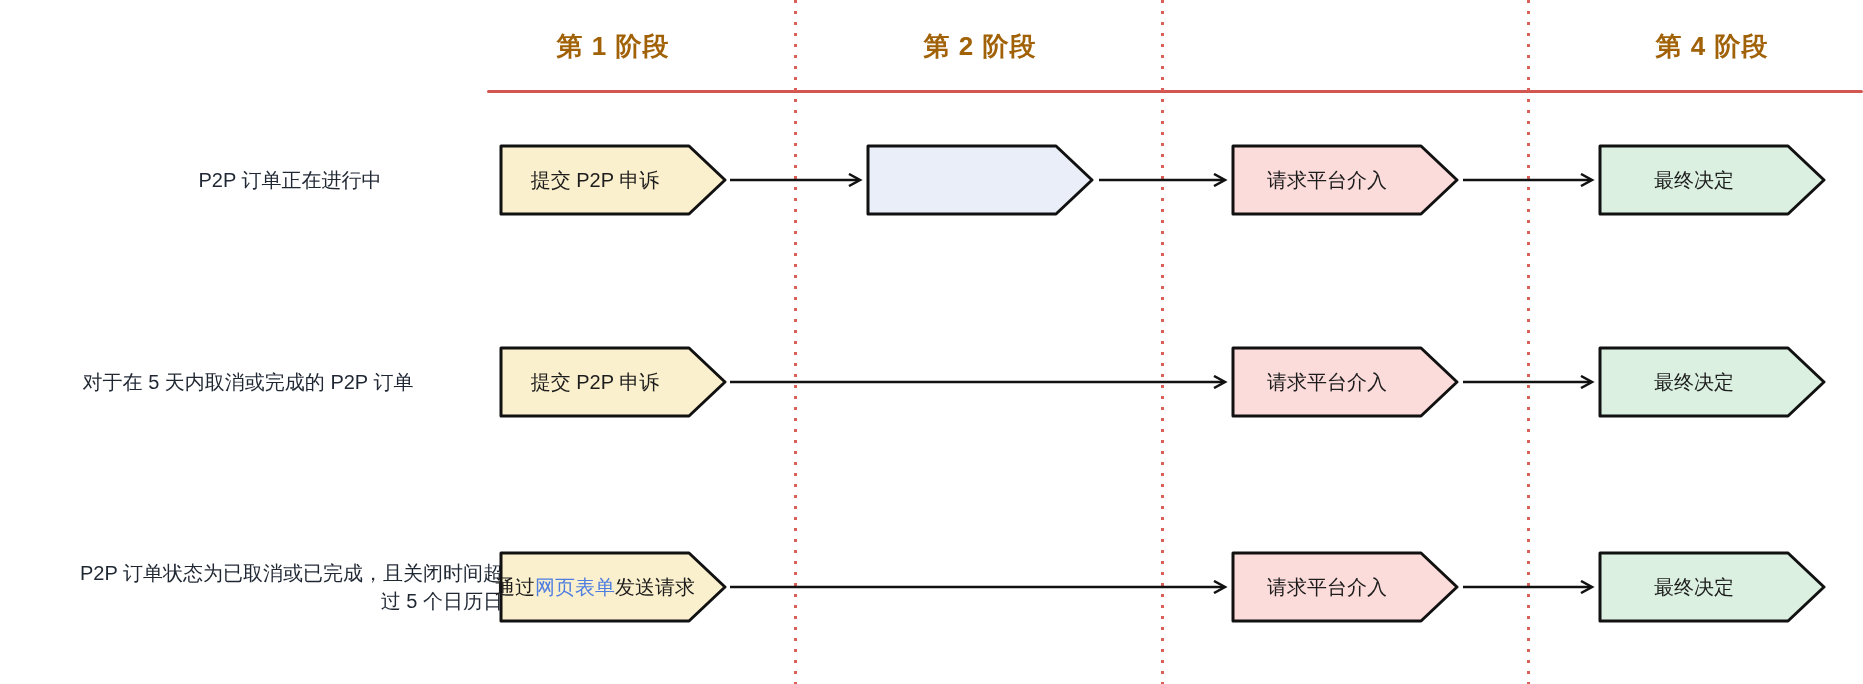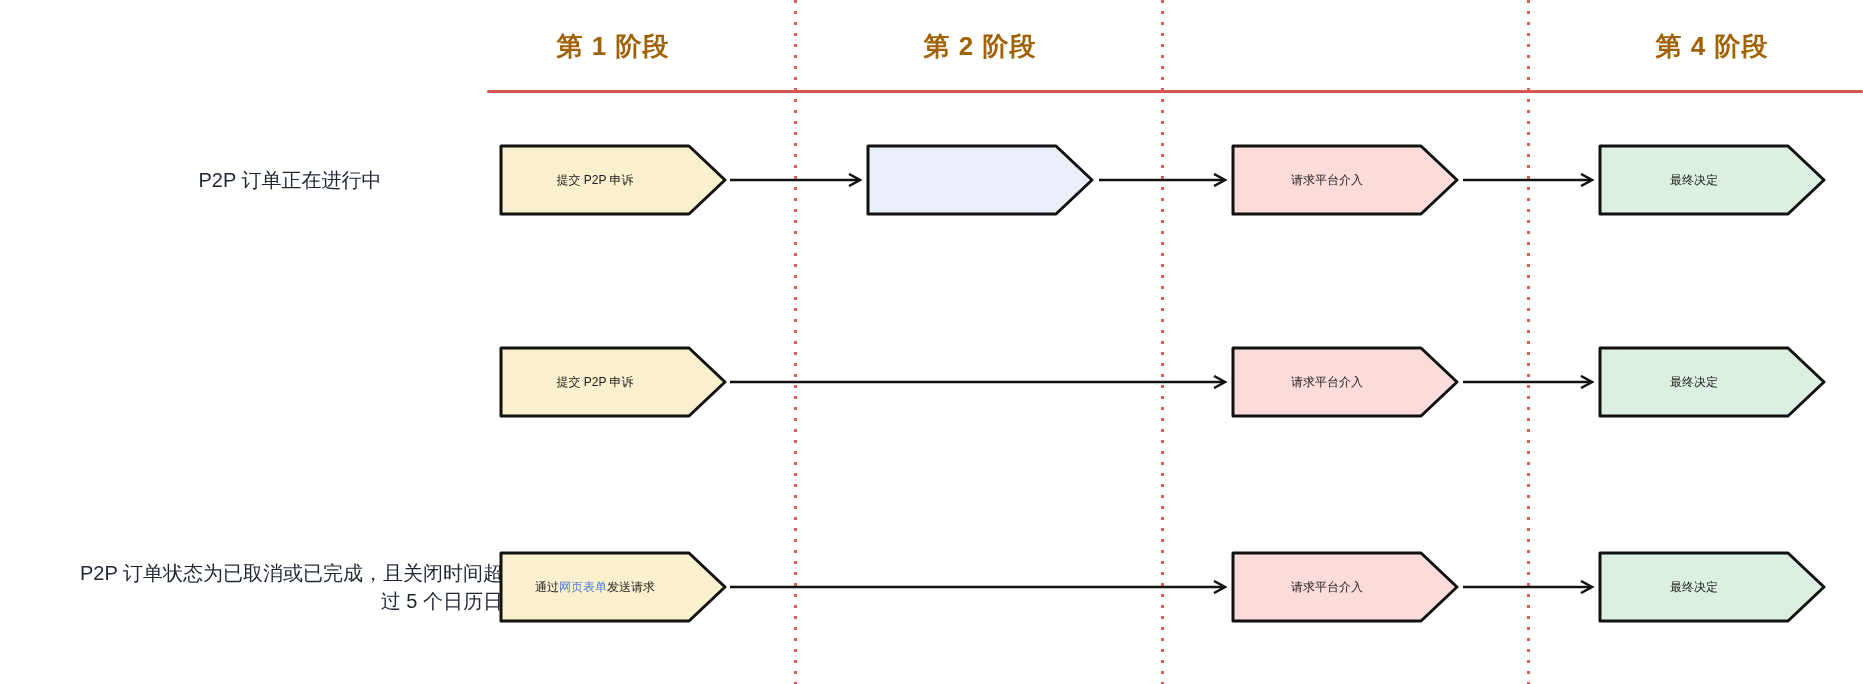--- a/index.html
+++ b/index.html
@@ -32,21 +32,21 @@
     font-size:20px;font-weight:normal;color:#1f2733;line-height:28px;
     text-align:center;
   }
   .row-label.left{justify-content:flex-start;text-align:right;margin-left:40px;}
   
   .node{position:absolute;width:230px;height:74px;}
   .node svg{position:absolute;left:0;top:0;display:block;}
   .node .node-text{
     position:absolute;left:0;top:0;width:194px;height:74px;
     display:flex;align-items:center;justify-content:center;
-    font-size:12px;color:#1c1c1c;white-space:nowrap;
+    font-size:20px;color:#1c1c1c;white-space:nowrap;
   }
   .node.yellow path{fill:#fbf0cd;}
   .node.lavender path{fill:#e9eef8;}
   .node.pink path{fill:#fbdcda;}
   .node.green path{fill:#dbf0e1;}
   .node path{stroke:#111111;stroke-width:3;stroke-linejoin:round;}
   .weblink{color:#4f7ee0;cursor:pointer;}
   
   .arrow{position:absolute;}
   .arrow line,.arrow polyline{stroke:#111111;stroke-width:2.5;fill:none;}
@@ -59,20 +59,21 @@
   <div class="phase-header" style="left:498px">第 1 阶段</div>
   <div class="phase-header" style="left:865px">第 2 阶段</div>
   <div class="phase-header" style="left:1597px">第 4 阶段</div>
   <div class="header-rule"></div>
 
   <div class="vline" style="left:794px"></div>
   <div class="vline" style="left:1161px"></div>
   <div class="vline" style="left:1527px"></div>
 
   <div class="row-label" style="left:80px;top:143px;width:420px">P2P 订单正在进行中</div>
+  <div class="row-label" style="left:30px;top:345px;width:436px">对于在 5 天内取消或完成的 P2P 订单</div>
   <div class="row-label left" style="left:27px;top:550px;width:436px">P2P 订单状态为已取消或已完成，且关闭时间超过 5 个日历日</div>
 
   <div class="node yellow" style="left:498px;top:143px">
     <svg width="230" height="74" viewBox="0 0 230 74">
         <path d="M3 3 L191 3 L227 37 L191 71 L3 71 Z"></path>
       </svg>
     <div class="node-text">提交 P2P 申诉</div>
   </div>
   <svg class="arrow" style="left:730px;top:173px" width="133" height="14">
     <line x1="0" y1="7" x2="129" y2="7"></line>

